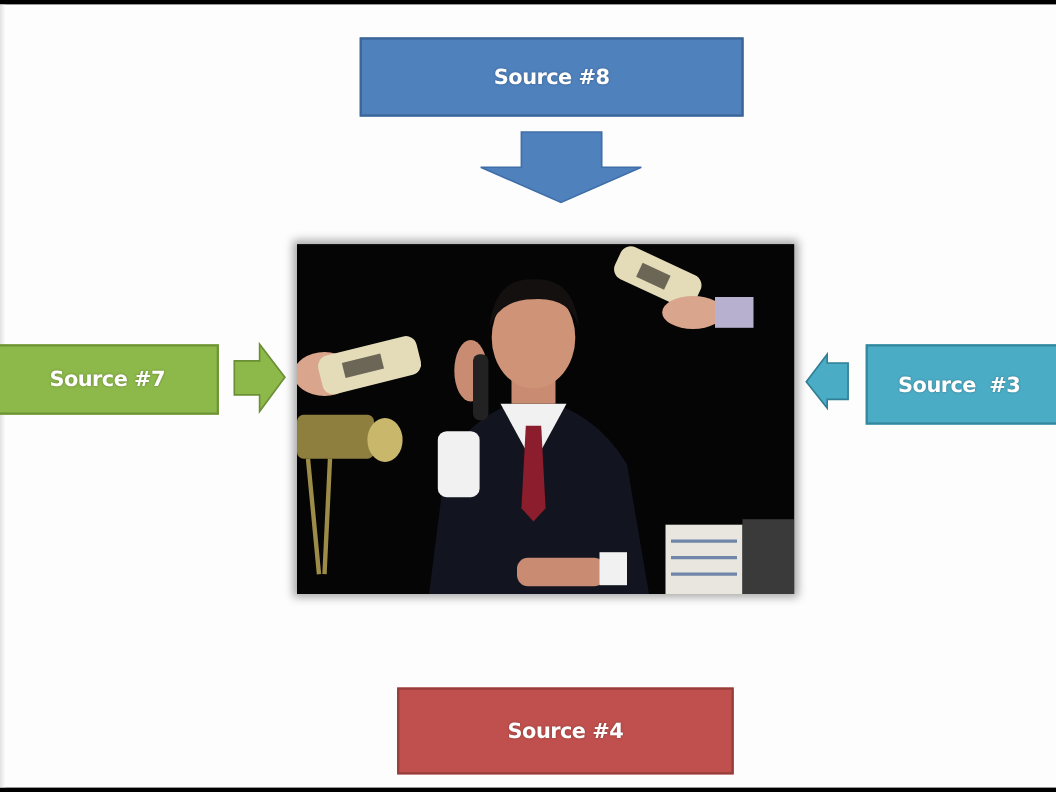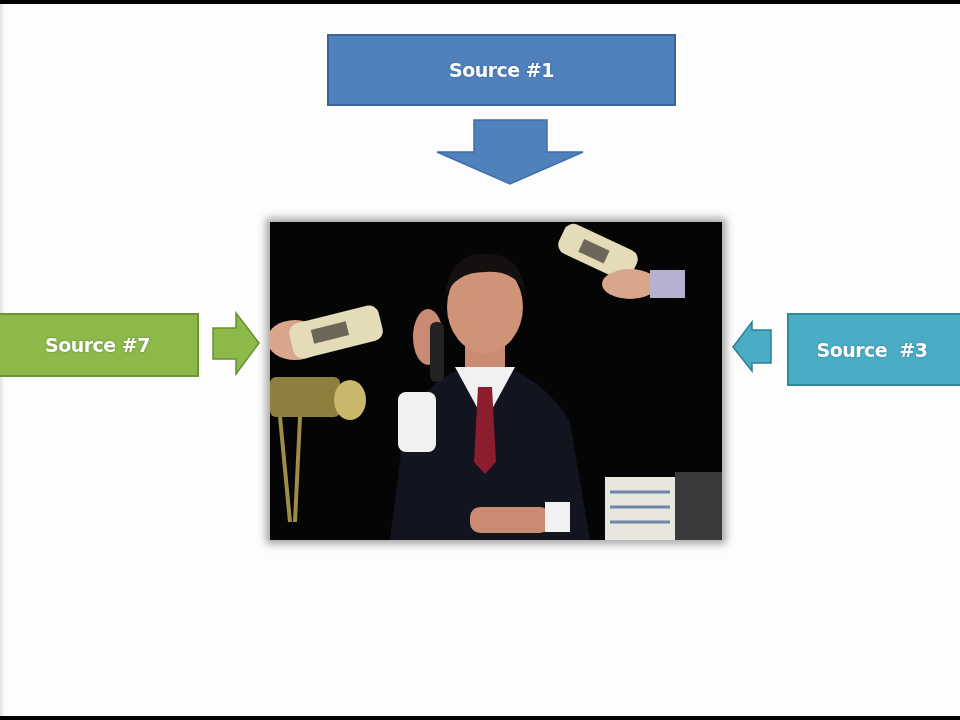--- a/index.html
+++ b/index.html
@@ -66,21 +66,21 @@
       overflow: hidden;
     }
     .photo svg { display: block; }
   </style>
 </head>
 <body>
 
 <div class="slide">
 
   <div class="src-box src-1">
-    <span>Source #1</span>
+    <span>Source #8</span>
   </div>
 
   <svg class="arrow" style="left:435px; top:114px;" width="150" height="70" viewBox="0 0 150 70">
     <polygon points="39,2 112,2 112,34 148,34 75,66 2,34 39,34" fill="#4f81bd" stroke="#3f6fa8" stroke-width="1.5"></polygon>
   </svg>
 
   <div class="src-box src-2">
     <span>Source #7</span>
   </div>
 
@@ -131,14 +131,17 @@
       <rect x="200" y="285" width="80" height="26" rx="10" fill="#c98c72"></rect>
       <rect x="275" y="280" width="25" height="30" fill="#f1f1f1"></rect>
 
       <rect x="335" y="255" width="70" height="63" fill="#e8e6de"></rect>
       <path d="M340 270 H400 M340 285 H400 M340 300 H400" stroke="#6f86a8" stroke-width="3"></path>
 
       <rect x="405" y="250" width="47" height="68" fill="#3a3a3a"></rect>
     </svg>
   </div>
 
+  <div class="src-box src-4">
+    <span>Source #4</span>
+  </div>
 
 </div>
 
 </body></html>

